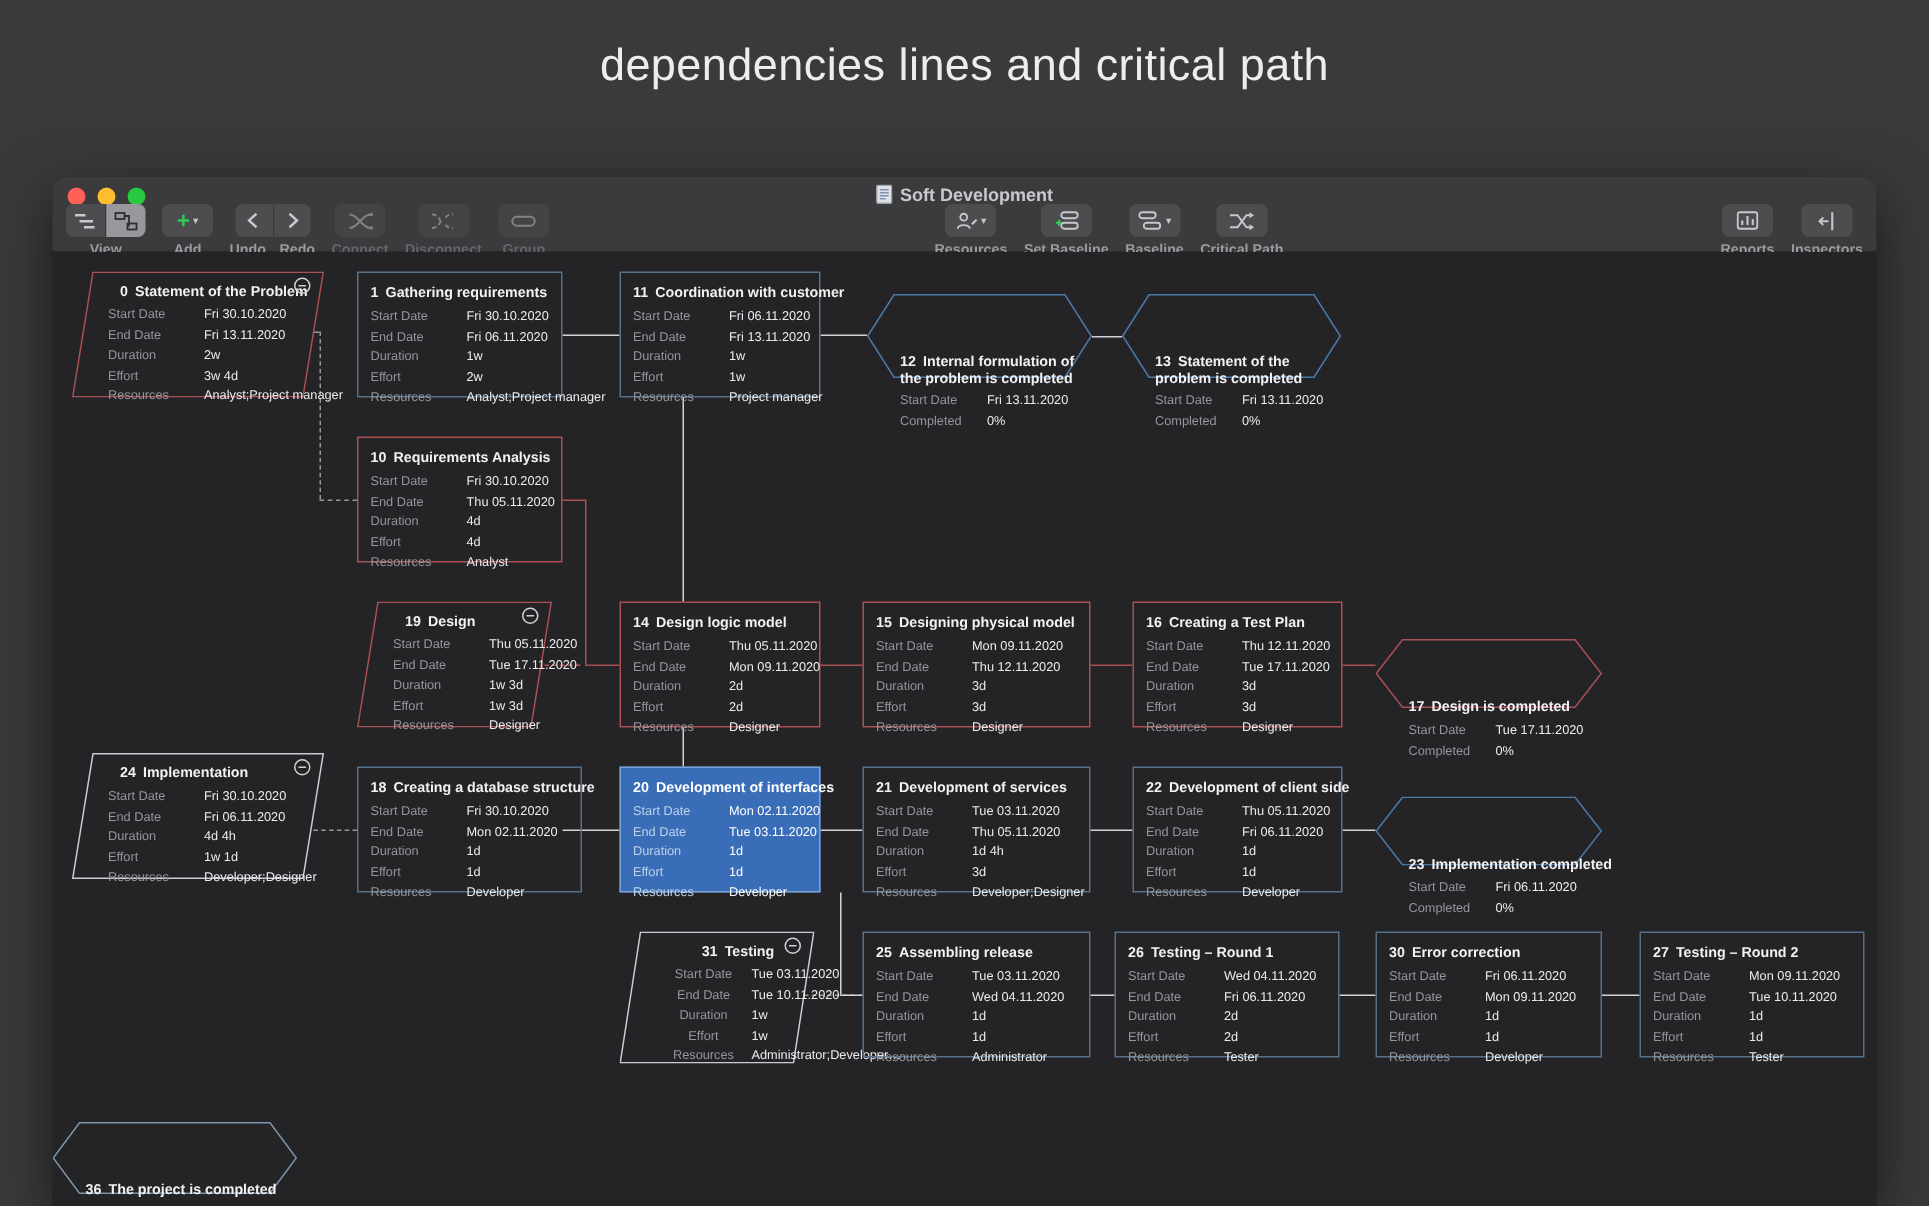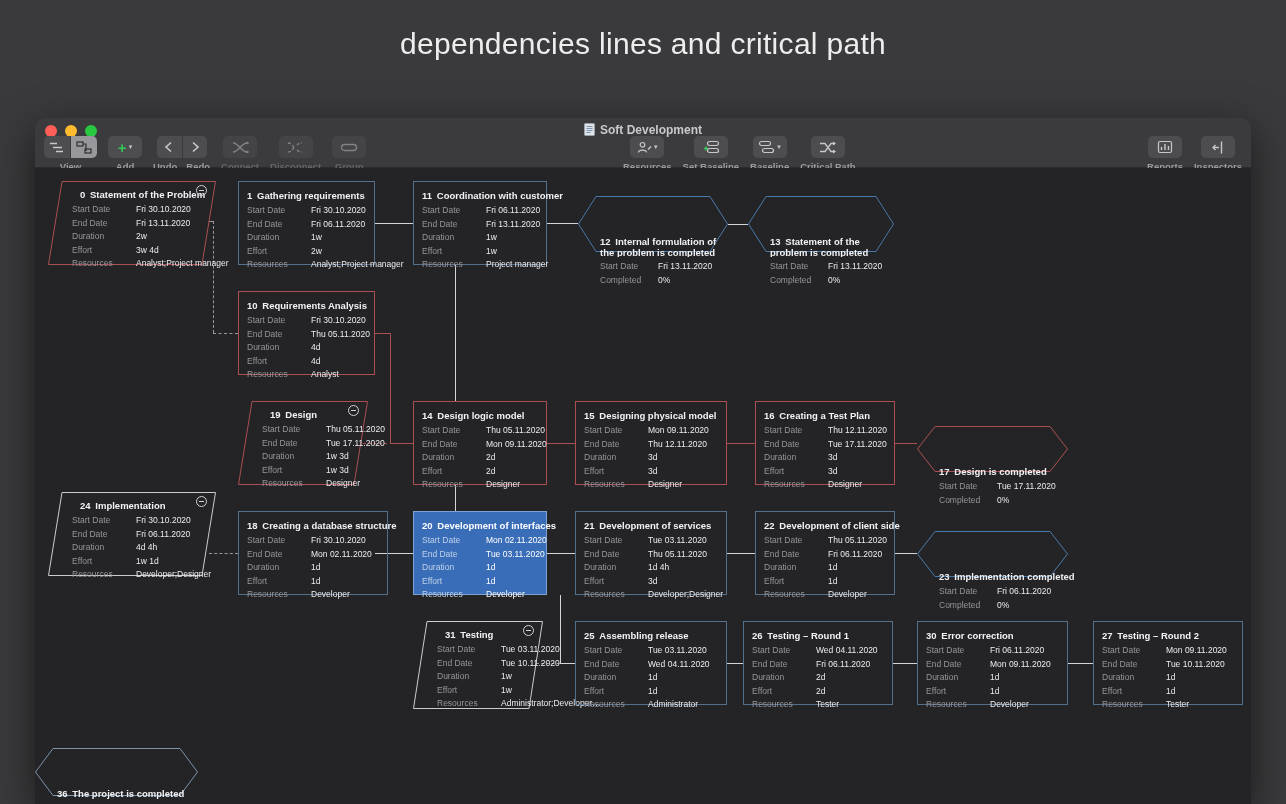--- a/index.html
+++ b/index.html
@@ -522,21 +522,21 @@
           <div class="t-row">
             <span class="t-label">Start Date</span>
             <span class="t-value">Tue 17.11.2020</span>
           </div>
           <div class="t-row">
             <span class="t-label">Completed</span>
             <span class="t-value">0%</span>
           </div>
         </div>
       </div>
-      <div class="task para summary" style="left: 13px; top: 324px; width: 168px; height: 84px;">
+      <div class="task para summary" style="left: 13px; top: 334px; width: 168px; height: 84px;">
         <svg class="shape" width="168" height="84">
           <polygon points="14,0.5 167.5,0.5 154,83.5 0.5,83.5" fill="none" stroke="#c9ccd1"></polygon>
         </svg>
         <div class="tcontent">
           <div class="t-title">24 Implementation</div>
           <div class="t-row">
             <span class="t-label">Start Date</span>
             <span class="t-value">Fri 30.10.2020</span>
           </div>
           <div class="t-row">
@@ -667,21 +667,21 @@
           <div class="t-row">
             <span class="t-label">Start Date</span>
             <span class="t-value">Fri 06.11.2020</span>
           </div>
           <div class="t-row">
             <span class="t-label">Completed</span>
             <span class="t-value">0%</span>
           </div>
         </div>
       </div>
-      <div class="task para summary" style="left: 378px; top: 453px; width: 130px; height: 88px;">
+      <div class="task para summary" style="left: 378px; top: 453px; width: 130px; height: 88px; text-align: center;">
         <svg class="shape" width="130" height="88">
           <polygon points="14,0.5 129.5,0.5 116,87.5 0.5,87.5" fill="none" stroke="#c9ccd1"></polygon>
         </svg>
         <div class="tcontent">
           <div class="t-title">31 Testing</div>
           <div class="t-row">
             <span class="t-label">Start Date</span>
             <span class="t-value">Tue 03.11.2020</span>
           </div>
           <div class="t-row">

